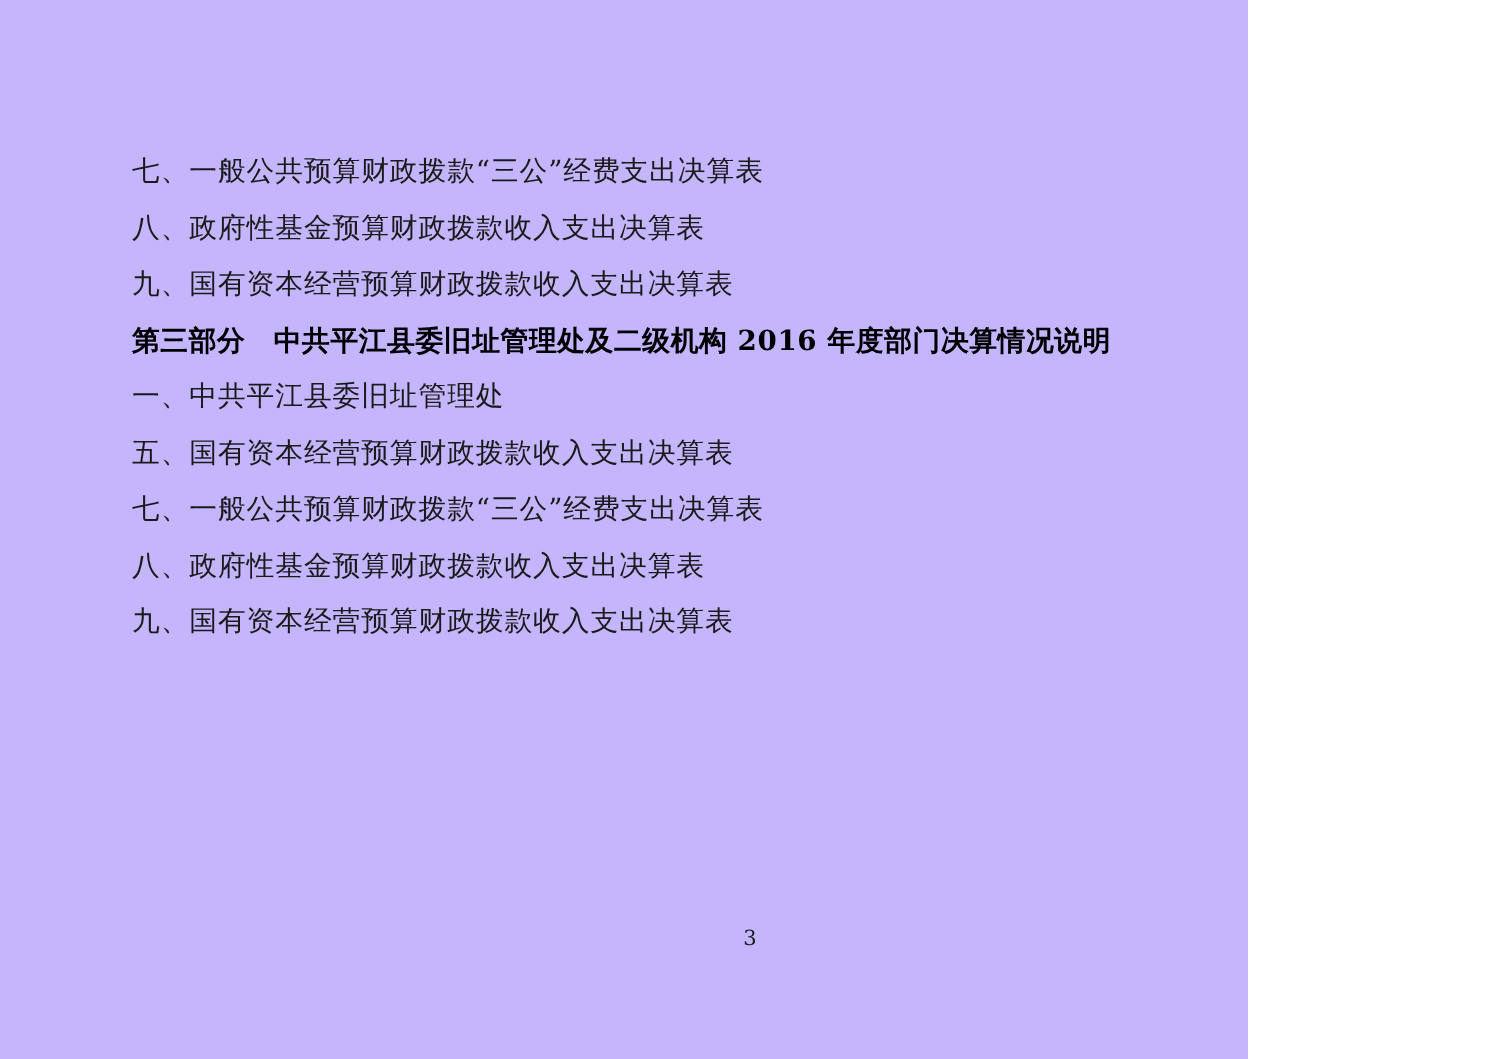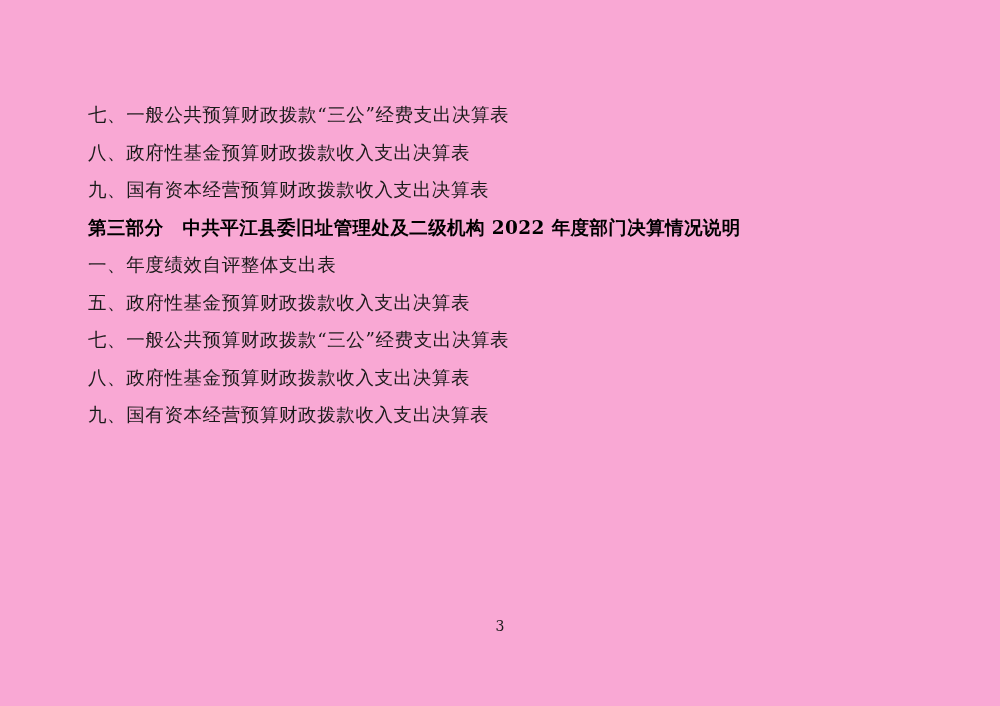--- a/index.html
+++ b/index.html
@@ -2,23 +2,23 @@
 <html><head>
 <meta charset="utf-8">
 <style>
   html, body {
     margin: 0;
     padding: 0;
     background: #ffffff;
   }
   .page {
     position: relative;
-    width: 1000px;
+    width: 832px;
     height: 706px;
-    background: #f9a8d4;
+    background: #c4b5fd;
     overflow: hidden;
     font-family: "DejaVu Serif", "Liberation Serif", serif;
     color: #000000;
   }
   .content {
     position: absolute;
     left: 88px;
     top: 96px;
     width: 830px;
   }
@@ -45,21 +45,21 @@
   }
 </style>
 </head>
 <body>
 
 <div class="page">
   <div class="content">
     <div class="line">七、一般公共预算财政拨款“三公”经费支出决算表</div>
     <div class="line">八、政府性基金预算财政拨款收入支出决算表</div>
     <div class="line">九、国有资本经营预算财政拨款收入支出决算表</div>
-    <div class="line heading">第三部分　中共平江县委旧址管理处及二级机构 2022 年度部门决算情况说明</div>
-    <div class="line">一、年度绩效自评整体支出表</div>
-    <div class="line">五、政府性基金预算财政拨款收入支出决算表</div>
+    <div class="line heading">第三部分　中共平江县委旧址管理处及二级机构 2016 年度部门决算情况说明</div>
+    <div class="line">一、中共平江县委旧址管理处</div>
+    <div class="line">五、国有资本经营预算财政拨款收入支出决算表</div>
     <div class="line">七、一般公共预算财政拨款“三公”经费支出决算表</div>
     <div class="line">八、政府性基金预算财政拨款收入支出决算表</div>
     <div class="line">九、国有资本经营预算财政拨款收入支出决算表</div>
   </div>
   <div class="page-number">3</div>
 </div>
 
 </body></html>

